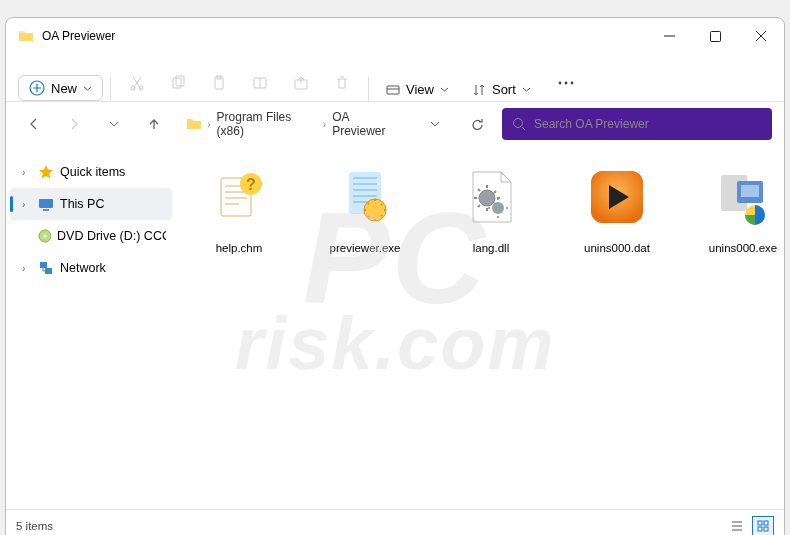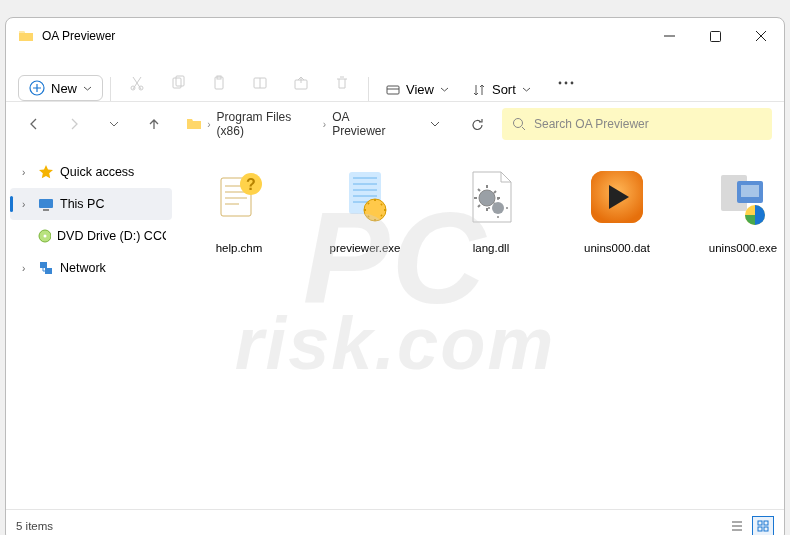--- a/index.html
+++ b/index.html
@@ -13,21 +13,21 @@
     .new-btn { display: flex; align-items: center; gap: 6px; padding: 4px 10px; border: 1px solid #d0d0d0; border-radius: 6px; font-size: 13px; }
     .tb-btn { width: 38px; height: 36px; display: flex; align-items: center; justify-content: center; color: #555; }
     .tb-btn.disabled { color: #ccc; }
     .tb-text-btn { display: flex; align-items: center; gap: 6px; padding: 4px 10px; font-size: 13px; }
     .divider { width: 1px; height: 24px; background: #e0e0e0; margin: 0 4px; }
     .addrrow { height: 44px; display: flex; align-items: center; padding: 0 12px; gap: 8px; }
     .nav-btn { width: 32px; height: 32px; display: flex; align-items: center; justify-content: center; color: #666; }
     .nav-btn.disabled { color: #ccc; }
     .breadcrumb { flex: 1; height: 32px; display: flex; align-items: center; gap: 6px; padding: 0 8px; font-size: 12px; color: #333; }
     .bc-sep { color: #888; font-size: 10px; }
-    .searchbox { width: 270px; height: 32px; background: #fef9c3; border-radius: 4px; display: flex; align-items: center; padding: 0 10px; gap: 8px; color: #888; font-size: 12px; }
+    .searchbox { width: 270px; height: 32px; background: #4c1d95; border-radius: 4px; display: flex; align-items: center; padding: 0 10px; gap: 8px; color: #888; font-size: 12px; }
     .body { flex: 1; display: flex; overflow: hidden; }
     .sidebar { width: 170px; padding: 10px 0; font-size: 12.5px; }
     .nav-item { height: 32px; display: flex; align-items: center; padding: 0 10px 0 16px; gap: 6px; }
     .nav-item.selected { background: #eef0f4; border-radius: 4px; margin: 0 4px; padding-left: 12px; position: relative; }
     .nav-item.selected::before { content:""; position:absolute; left:0; top:8px; bottom:8px; width:3px; background:#1976d2; border-radius:2px;}
     .nav-caret { width: 10px; color: #666; font-size: 10px; }
     .content { flex: 1; padding: 12px 0 0 10px; display: flex; gap: 20px; align-items: flex-start; }
     .file { width: 106px; display: flex; flex-direction: column; align-items: center; gap: 6px; }
     .file-icon { width: 88px; height: 78px; display: flex; align-items: center; justify-content: center; }
     .file-label { font-size: 11.5px; text-align: center; }
@@ -196,21 +196,21 @@
     </div>
   </div>
 
   <div class="body">
     <div class="sidebar">
       <div class="nav-item">
         <span class="nav-caret">›</span>
         <svg width="16" height="16">
             <path fill="#f5b301" d="M8 1l2 4.5 5 .5-3.8 3.3 1 5L8 12l-4.2 2.3 1-5L1 6l5-.5z"></path>
           </svg>
-        <span>Quick access</span>
+        <span>Quick items</span>
       </div>
       <div class="nav-item selected">
         <span class="nav-caret">›</span>
         <svg width="16" height="16">
             <rect x="1" y="3" width="14" height="9" fill="#3a87d4" rx="1"></rect>
             <rect x="5" y="13" width="6" height="2" fill="#888"></rect>
           </svg>
         <span>This PC</span>
       </div>
       <div class="nav-item">

